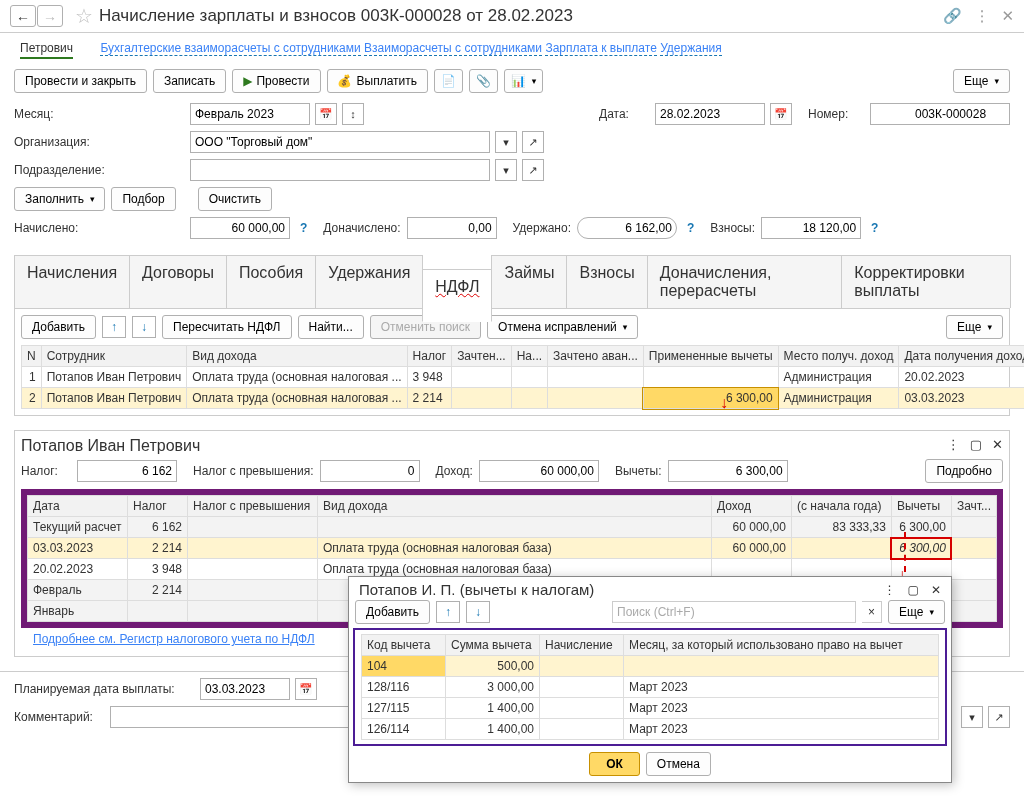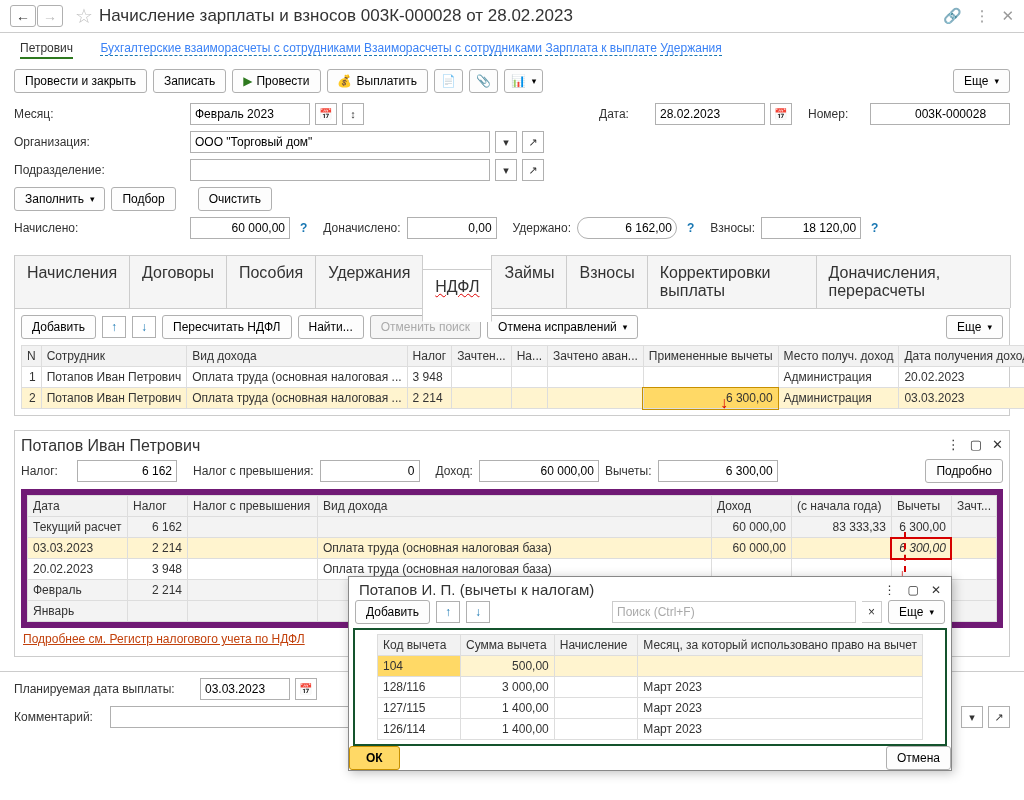--- a/index.html
+++ b/index.html
@@ -76,39 +76,39 @@
   table.grid td.num { text-align: right; }
   tr.hl td { background: #fff4cf; }
   td.cell-yellow { background: #ffd966 !important; outline:1px solid #c79000;}
   
   .detail-panel { border: 1px solid #ccc; margin: 14px; padding: 6px; position: relative;}
   .detail-title { font-size: 16px; font-weight: 400; margin: 0 0 4px 0;}
   .panel-icons { position: absolute; top: 6px; right: 6px; display:flex; gap:10px; color:#333; font-size:13px;}
   .mini-grid-wrap { border: 6px solid #701a75; max-height: 140px; overflow: hidden;}
   tr.subtotal td { background: #f3f3f3; }
   tr.selected-red td:last-child, td.red-box { outline: 2px solid #d60000; outline-offset:-1px; font-style: italic;}
-  .link-bottom { color:#c2410c; text-decoration: underline; margin: 4px 2px; display:inline-block;}
+  .link-bottom { color:#3b82f6; text-decoration: underline; margin: 4px 12px; display:inline-block;}
   
   .floating {
     position: absolute; z-index: 100;
     border: 1px solid #888; background: #fff;
     box-shadow: 2px 2px 10px rgba(0,0,0,0.25);
     left: 348px; top: 576px; width: 604px;
   }
   .floating-header { display:flex; align-items:center; padding:4px 10px 2px 10px;}
   .floating-title { font-size: 15px; font-weight: 400; flex:1;}
-  .floating-body { padding: 4px 22px; border: 2px solid #14532d; margin: 0 4px;}
+  .floating-body { padding: 4px 6px; border: 2px solid #4c1d95; margin: 0 4px;}
   .floating-toolbar { display:flex; align-items:center; gap:6px; margin-bottom:4px;}
   .search-fld { flex:1; border:1px solid #ccc; height:22px; padding:2px 4px; display:flex; align-items:center; color:#aaa;}
   .sx { border:1px solid #ccc; border-left:none; width:20px; height:22px; text-align:center; line-height:20px;}
   .floating-table th { background:#fff; border:1px solid #ddd; font-weight:normal;}
   .floating-table td { border:1px solid #eee; padding:3px 6px;}
   .floating-table tr.yellow td { background:#fff4cf;}
   .floating-table tr.yellow td:first-child { background:#ffd966;}
-  .floating-footer { display:flex; justify-content:space-between; gap:6px; }
+  .floating-footer { display:flex; justify-content:center; gap:6px; padding:6px;}
   .btn-ok { background:#ffd966; border:1px solid #c79000; font-weight:bold; padding:4px 16px;}
   
   .bottom-form { border-top:1px solid #ccc; padding:6px 14px; margin-top:6px;}
   .red-arrow-down {
     position:absolute; color:#d60000; font-size:16px; font-weight:bold;
   }
   .dashed-arrow { border-left: 2px dashed #d60000; }
 </style>
 </head>
 <body>
@@ -202,22 +202,22 @@
 </div>
 
 <div class="tabs-row">
   <div class="tab">Начисления</div>
   <div class="tab">Договоры</div>
   <div class="tab">Пособия</div>
   <div class="tab">Удержания</div>
   <div class="tab active red-und">НДФЛ</div>
   <div class="tab">Займы</div>
   <div class="tab">Взносы</div>
+  <div class="tab">Доначисления, перерасчеты</div>
   <div class="tab">Корректировки выплаты</div>
-  <div class="tab">Доначисления, перерасчеты</div>
 </div>
 
 <div class="tab-panel">
   <div class="sub-toolbar">
     <button class="btn">Добавить</button>
     <span class="arrow-btn up">↑</span>
     <span class="arrow-btn down">↓</span>
     <button class="btn">Пересчитать НДФЛ</button>
     <button class="btn">Найти...</button>
     <button class="btn disabled">Отменить поиск</button>
@@ -284,21 +284,21 @@
     <span>✕</span>
   </div>
   <div class="detail-title">Потапов Иван Петрович</div>
   <div class="form-row">
     <span style="width:50px">Налог:</span>
     <input class="fld num-right" style="width: 100px;" value="6 162">
     <span style="margin-left:10px">Налог с превышения:</span>
     <input class="fld num-right" style="width: 100px;" value="0">
     <span style="margin-left:10px">Доход:</span>
     <input class="fld num-right" style="width: 120px;" value="60 000,00">
-    <span style="">Вычеты:</span>
+    <span style="margin-left:10px">Вычеты:</span>
     <input class="fld num-right" style="width: 120px;" value="6 300,00">
     <div class="spacer"></div>
     <button class="btn">Подробно</button>
   </div>
   <div class="mini-grid-wrap">
     <table class="grid">
       <thead>
           <tr>
         <th style="width:100px">Дата</th>
         <th style="width:60px">Налог</th>

